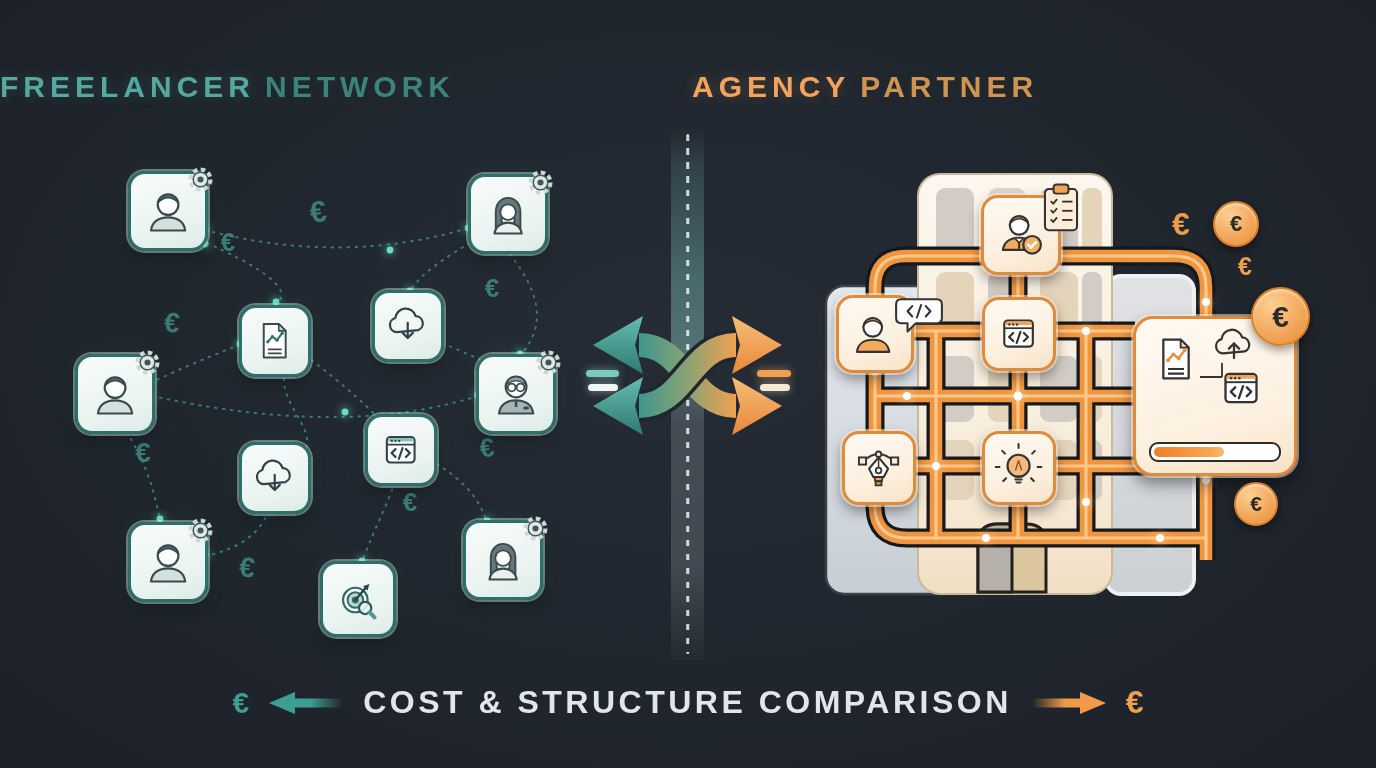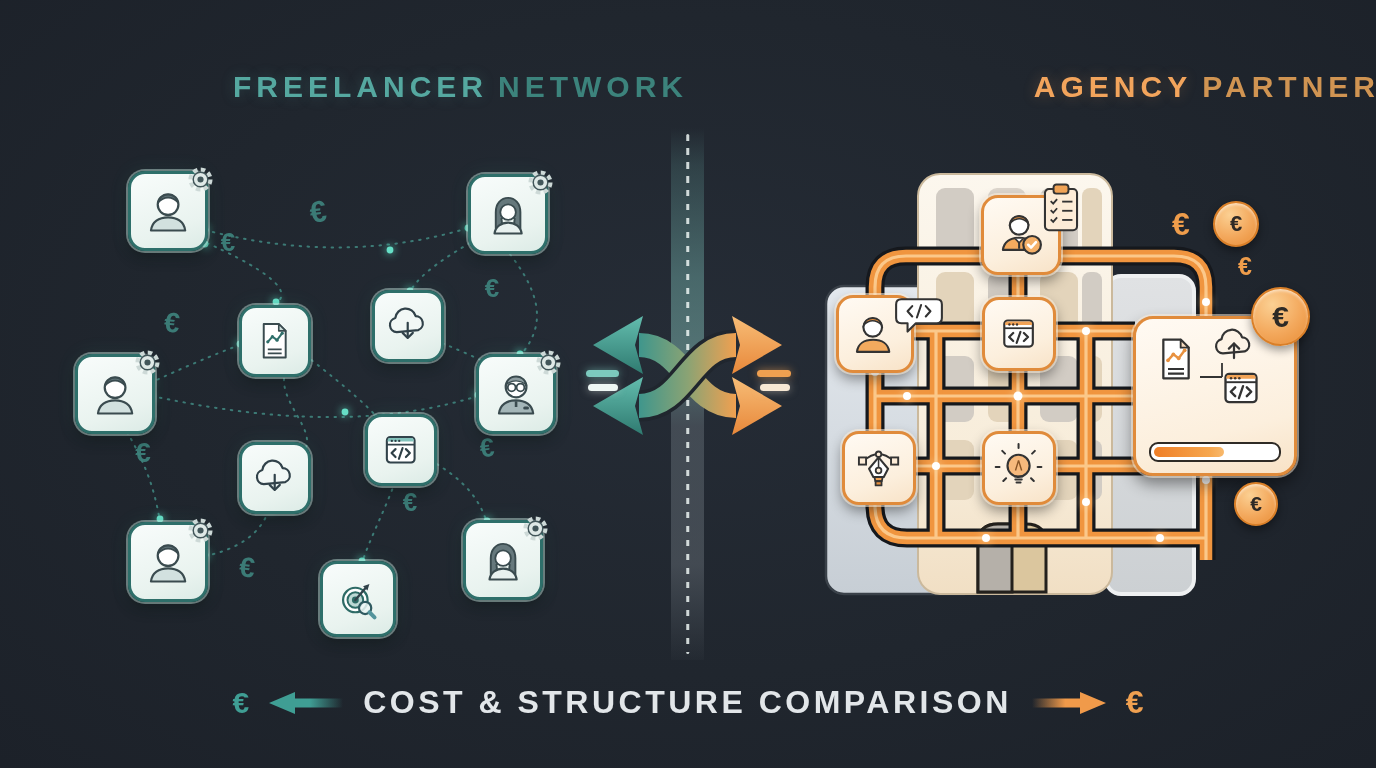--- a/index.html
+++ b/index.html
@@ -2,21 +2,21 @@
 <html><head>
 <meta charset="utf-8">
 <style>
   html,body{margin:0;padding:0;background:#14181e;}
   .stage{
     position:relative;width:1376px;height:768px;overflow:hidden;
     background:radial-gradient(ellipse at 50% 45%, #252c36 0%, #20262e 55%, #1c2129 100%);
     font-family:"Liberation Sans","DejaVu Sans",sans-serif;
   }
   
-  .title{position:absolute;top:70px;width:688px;text-align:right;font-size:30px;
+  .title{position:absolute;top:70px;width:688px;text-align:left;font-size:30px;
          font-weight:600;letter-spacing:5px;white-space:nowrap;}
   .title-left{left:0;}
   .title-right{left:692px;}
   .tw1-teal{color:#55a8a0;text-shadow:0 0 14px rgba(85,168,160,.25);}
   .tw2-teal{color:#3c837c;margin-left:10px;}
   .tw1-org{color:#f2a45c;text-shadow:0 0 14px rgba(242,164,92,.25);}
   .tw2-org{color:#d09452;margin-left:10px;}
   
   .scene{position:absolute;z-index:2;}
   

